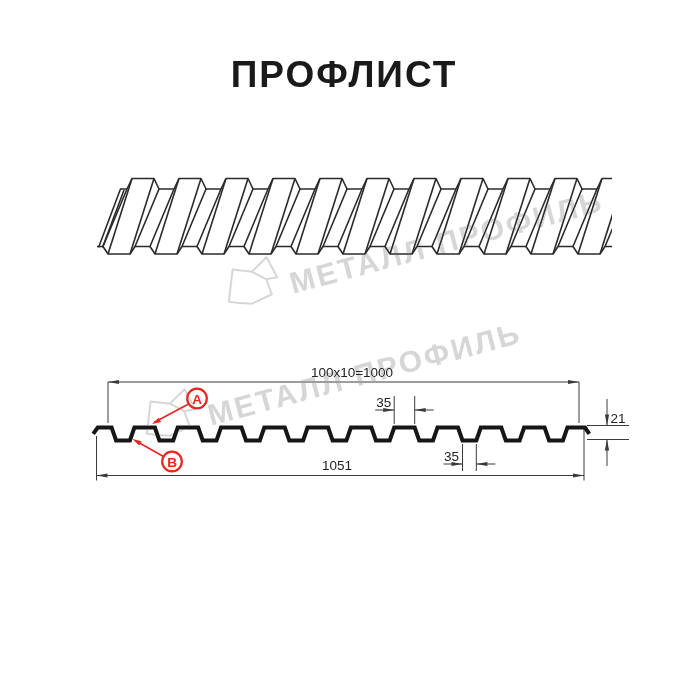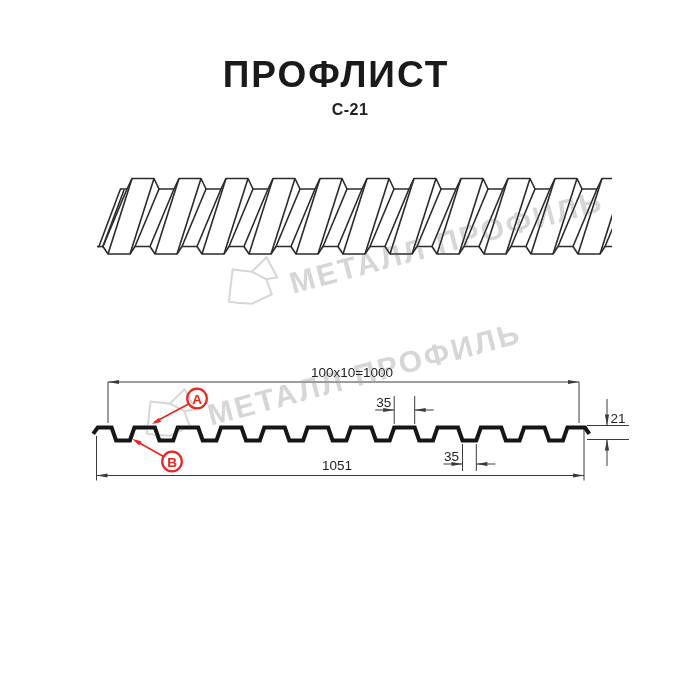--- a/index.html
+++ b/index.html
@@ -1,18 +1,18 @@
 <!DOCTYPE html>
 <html><head>
 <meta charset="utf-8">
 <style>
   html,body{margin:0;padding:0;background:#ffffff;}
   #page{position:relative;width:700px;height:700px;background:#ffffff;overflow:hidden;
         font-family:"Liberation Sans", sans-serif;}
-  .title{position:absolute;left:4px;top:54px;width:664px;text-align:center;
+  .title{position:absolute;left:12px;top:54px;width:664px;text-align:center;
          font-size:37px;font-weight:800;letter-spacing:2px;color:#1a1a1a;}
   .subtitle{position:absolute;left:0;top:101px;width:700px;text-align:center;
          font-size:16px;font-weight:700;letter-spacing:.5px;color:#222;}
   .footer-note{position:absolute;left:0;top:615px;width:700px;text-align:center;
          font-size:17.5px;font-weight:600;letter-spacing:.2px;color:#222;}
   svg{position:absolute;}
   #sheet3d{left:90px;top:162px;z-index:1;}
   #xsec{left:80px;top:355px;z-index:2;}
   #annot{left:80px;top:355px;z-index:7;}
   .watermark{position:absolute;display:flex;align-items:flex-end;gap:9px;
@@ -24,21 +24,20 @@
   #wm1{left:229px;top:266px;}
   #wm2{left:147px;top:398px;}
   svg text{font-family:"Liberation Sans", sans-serif;}
 </style>
 </head>
 <body>
 
 <div id="page">
 
   <div class="title">ПРОФЛИСТ</div>
-  <div class="subtitle">С-21</div>
 
   <svg id="sheet3d" width="522" height="100" viewBox="90 162 522 100">
       <g stroke="#2b2b2b" stroke-width="1.6" stroke-linejoin="round" fill="none">
         <path d="M97 246.5 H612"></path>
         <path d="M120 189 H612"></path>
         <path d="M103 246.5 L108 254 L130 254 L135 246.5 L159 189 L154 178.5 L132 178.5 L127 189 Z" fill="#ffffff"></path>
         <path d="M108 254 L132 178.5"></path>
         <path d="M130 254 L154 178.5"></path>
         <path d="M150 246.5 L155 254 L177 254 L182 246.5 L206 189 L201 178.5 L179 178.5 L174 189 Z" fill="#ffffff"></path>
         <path d="M155 254 L179 178.5"></path>

